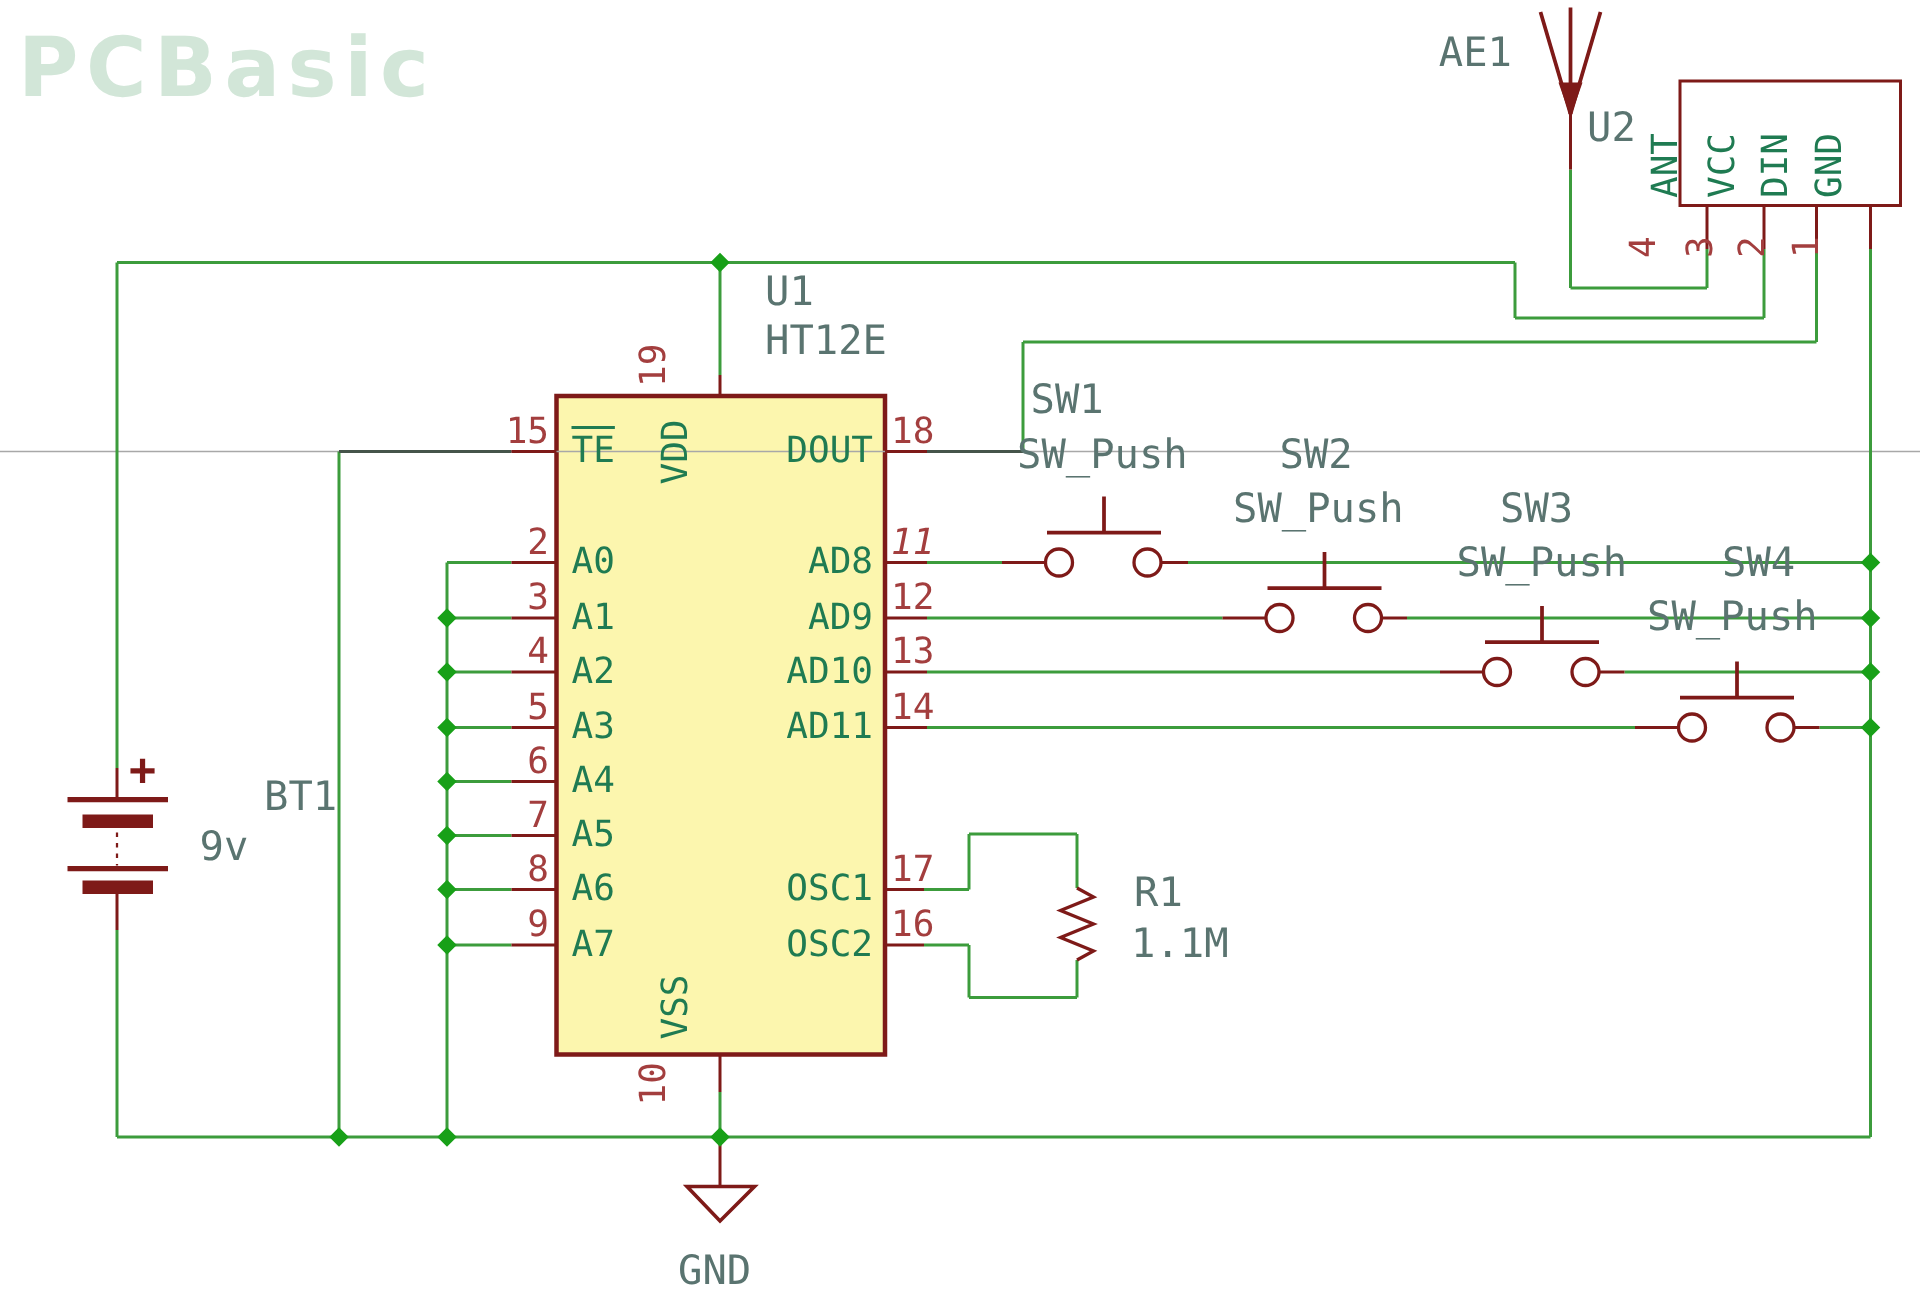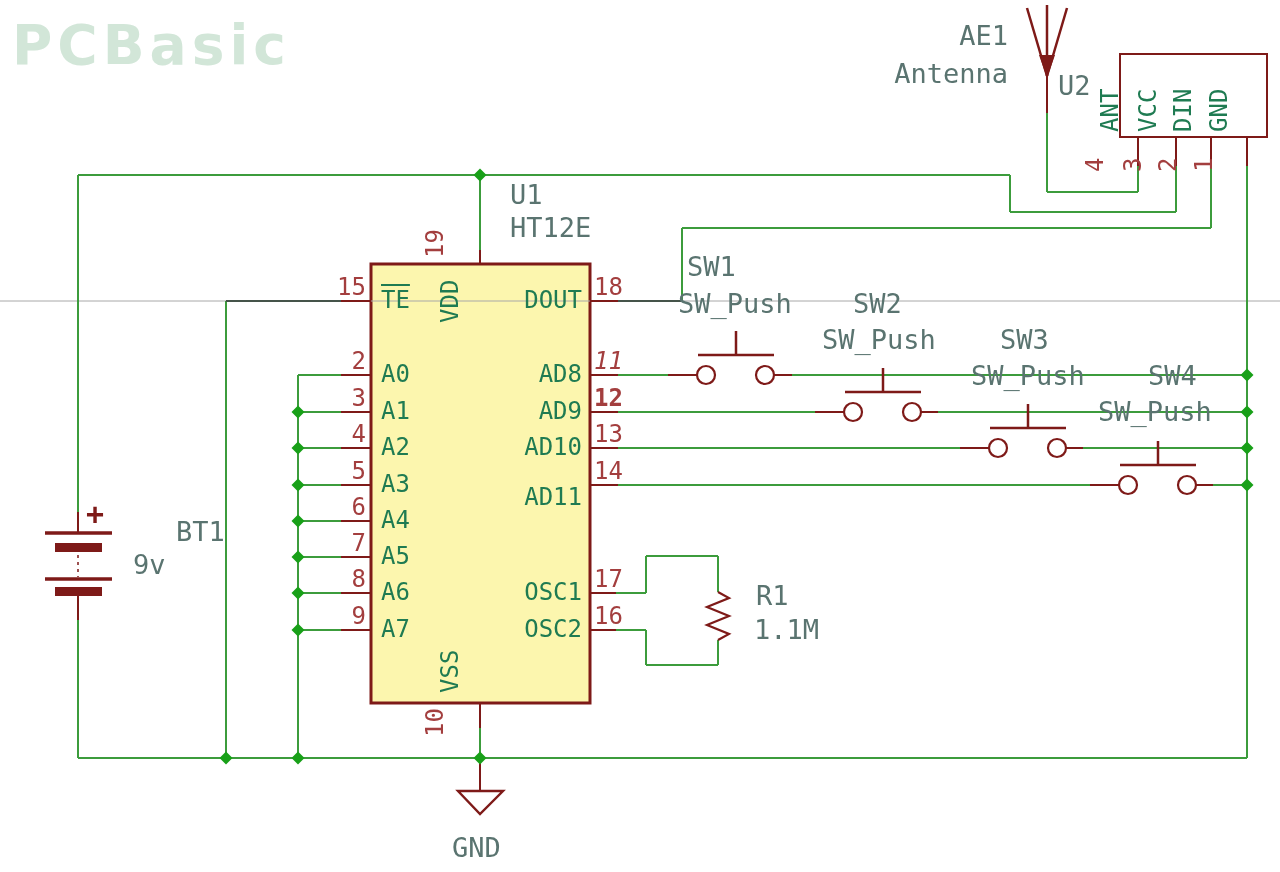--- a/index.html
+++ b/index.html
@@ -221,27 +221,27 @@
   <div class="t no ra" style="left:318px;top:459px;width:48px;">5</div>
   <div class="t no ra" style="left:318px;top:495px;width:48px;">6</div>
   <div class="t no ra" style="left:318px;top:531px;width:48px;">7</div>
   <div class="t no ra" style="left:318px;top:567px;width:48px;">8</div>
   <div class="t no ra" style="left:318px;top:604px;width:48px;">9</div>
 
   <div class="t pn ra" style="left:455px;top:288px;width:127px;">DOUT</div>
   <div class="t pn ra" style="left:455px;top:362px;width:127px;">AD8</div>
   <div class="t pn ra" style="left:455px;top:399px;width:127px;">AD9</div>
   <div class="t pn ra" style="left:455px;top:435px;width:127px;">AD10</div>
-  <div class="t pn ra" style="left:455px;top:472px;width:127px;margin-top:13px;">AD11</div>
+  <div class="t pn ra" style="left:455px;top:472px;width:127px;">AD11</div>
   <div class="t pn ra" style="left:455px;top:580px;width:127px;">OSC1</div>
   <div class="t pn ra" style="left:455px;top:617px;width:127px;">OSC2</div>
 
   <div class="t no" style="left:594px;top:275px;">18</div>
   <div class="t no" style="left:594px;top:349px;font-style:italic;">11</div>
-  <div class="t no" style="left:594px;top:386px;font-weight:bold;">12</div>
+  <div class="t no" style="left:594px;top:386px;">12</div>
   <div class="t no" style="left:594px;top:422px;">13</div>
   <div class="t no" style="left:594px;top:459px;">14</div>
   <div class="t no" style="left:594px;top:567px;">17</div>
   <div class="t no" style="left:594px;top:604px;">16</div>
 
   <div class="t no vt" style="left:449px;top:230px;">19</div>
   <div class="t pn vt" style="left:464px;top:295px;">VDD</div>
   <div class="t pn vt" style="left:464px;top:665px;">VSS</div>
   <div class="t no vt" style="left:449px;top:709px;">10</div>
 
@@ -249,21 +249,20 @@
   <div class="t pn vt" style="left:1124px;top:104px;">ANT</div>
   <div class="t pn vt" style="left:1162px;top:104px;">VCC</div>
   <div class="t pn vt" style="left:1197px;top:104px;">DIN</div>
   <div class="t pn vt" style="left:1233px;top:104px;">GND</div>
   <div class="t no vt" style="left:1109px;top:144px;">4</div>
   <div class="t no vt" style="left:1147px;top:144px;">3</div>
   <div class="t no vt" style="left:1182px;top:144px;">2</div>
   <div class="t no vt" style="left:1218px;top:144px;">1</div>
 
   <div class="t f ra" style="left:858px;top:21px;width:150px;">AE1</div>
-  <div class="t f ra" style="left:848px;top:59px;width:160px;">Antenna</div>
 
   <div class="t plus" style="left:86px;top:498px;">+</div>
   <div class="t f" style="left:136px;top:517px;margin-left:40px;">BT1</div>
   <div class="t f" style="left:133px;top:550px;">9v</div>
 
   <div class="t f" style="left:687px;top:252px;">SW1</div>
   <div class="t f" style="left:678px;top:289px;">SW_Push</div>
   <div class="t f" style="left:853px;top:289px;">SW2</div>
   <div class="t f" style="left:822px;top:325px;">SW_Push</div>
   <div class="t f" style="left:1000px;top:325px;">SW3</div>

